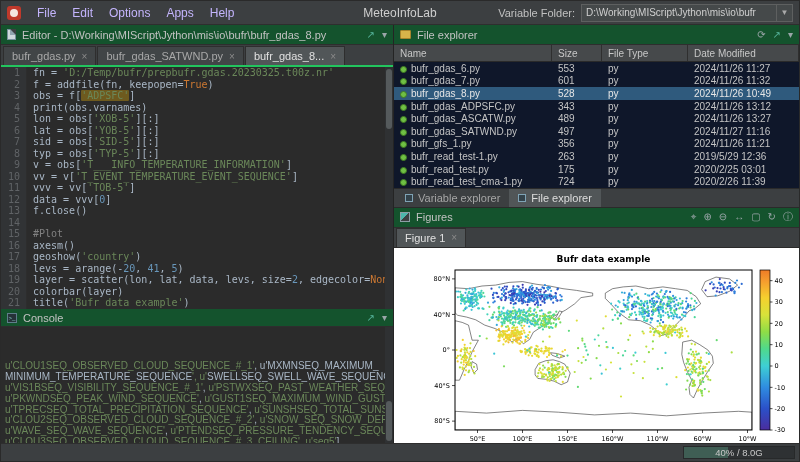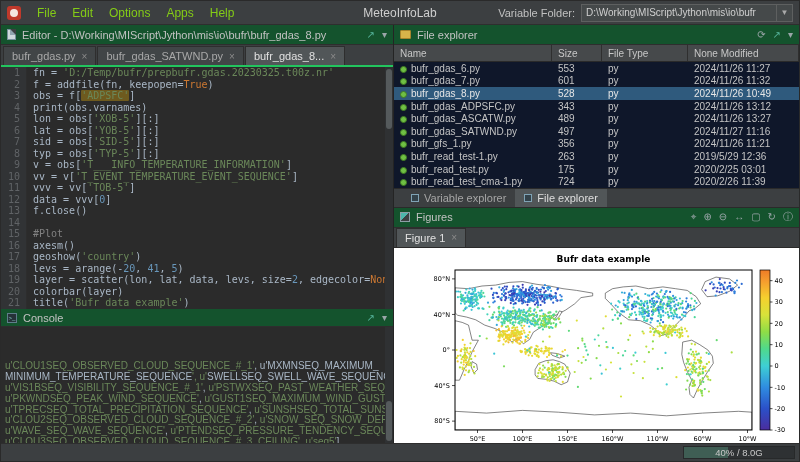--- a/index.html
+++ b/index.html
@@ -3,21 +3,21 @@
 <meta charset="utf-8">
 <style>
 *{box-sizing:border-box;margin:0;padding:0}
 html,body{width:800px;height:462px;overflow:hidden}
 body{font-family:"Liberation Sans",sans-serif;background:#3c3f41;color:#bbb;font-size:12px}
 .app{width:800px;height:462px;display:flex;flex-direction:column;border:1px solid #2a2a2a}
 
 .menubar{height:24px;display:flex;align-items:center;padding:0 6px;background:#3c3f41;border-bottom:1px solid #2e2e2e;position:relative;flex:0 0 auto}
 .logo{width:14px;height:14px;background:#c0392b;border-radius:3px;margin-right:8px;position:relative}
 .logo:after{content:"";position:absolute;left:3px;top:3px;width:8px;height:8px;border-radius:50%;background:#f5e6e0}
-.menu-item{padding:2px 8px;color:#84cc16;border-radius:2px;cursor:default}
+.menu-item{padding:2px 8px;color:#c4b5fd;border-radius:2px;cursor:default}
 .app-title{position:absolute;left:0;right:0;text-align:center;color:#cfcfcf;pointer-events:none}
 .folder-box{margin-left:auto;display:flex;align-items:center;gap:6px;z-index:1}
 .folder-label{font-size:11px;color:#c0c0c0}
 .combo{display:flex;align-items:center;background:#45494a;border:1px solid #5e6060;height:18px;width:212px}
 .combo input{flex:1;min-width:0;background:transparent;border:0;outline:0;color:#d0d0d0;font-size:10px;padding:0 4px;font-family:"Liberation Sans",sans-serif}
 .combo .arrow{width:16px;height:100%;border-left:1px solid #5e6060;display:flex;align-items:center;justify-content:center;font-size:8px;color:#aaa}
 
 .main{flex:1;display:flex;min-height:0}
 .left-col{width:393px;display:flex;flex-direction:column;border-right:1px solid #242424}
 .right-col{flex:1;display:flex;flex-direction:column;min-width:0}
@@ -53,21 +53,21 @@
 .fhead{display:flex;height:17px;background:#46494b;border-bottom:1px solid #2a2a2a;color:#c7c7c7}
 .fhead .cell{padding:1px 6px;border-right:1px solid #2f2f2f;display:flex;align-items:center}
 .frow{display:flex;height:12.6px;align-items:center;color:#c4c4c4;cursor:default}
 .frow.selected{background:#2f5a7d;color:#e6e6e6}
 .frow .cell{padding:0 6px;overflow:hidden;white-space:nowrap}
 .col-name{width:158px}
 .col-size{width:50px}
 .col-type{width:86px}
 .col-date{flex:1}
 .py-ic{display:inline-block;width:7px;height:7px;border-radius:50%;background:#6fbf44;border:1px solid #3f7d22;margin-right:4px;vertical-align:-1px}
-.exp-tabs{height:20px;display:flex;align-items:center;background:#3c3f41;border-top:1px solid #2a2a2a;border-bottom:1px solid #2a2a2a;padding-left:8px;flex:0 0 auto}
+.exp-tabs{height:20px;display:flex;align-items:center;background:#3c3f41;border-top:1px solid #2a2a2a;border-bottom:1px solid #2a2a2a;padding-left:2px;flex:0 0 auto}
 .exp-tab{display:flex;align-items:center;gap:5px;height:18px;padding:0 9px;font-size:11px;color:#a5a5a5;cursor:default}
 .exp-tab.active{background:#515658;color:#dedede}
 .sq-ic{width:8px;height:8px;border:1px solid #7fa3b5;background:#33424a}
 
 .figtabbar{height:20px;display:flex;align-items:flex-end;background:#3c3f41;border-bottom:1px solid #2a2a2a;padding-left:2px;flex:0 0 auto}
 .fig-canvas{flex:1;background:#ffffff;min-height:0;position:relative}
 .fig-canvas svg{display:block}
 
 .statusbar{height:18px;background:#3c3f41;border-top:1px solid #2e2e2e;display:flex;align-items:center;padding:0 4px;flex:0 0 auto}
 .mem{margin-left:auto;width:112px;height:13px;background:#2e3133;border:1px solid #27292a;position:relative;overflow:hidden}
@@ -170,21 +170,21 @@
           <span class="ph-ic">⟳</span>
           <span class="ph-ic green">↗</span>
           <span class="ph-ic">▾</span>
         </span>
       </div>
       <div class="ftable">
         <div class="fhead" id="ftable-head">
             <div class="cell col-name">Name</div>
             <div class="cell col-size">Size</div>
             <div class="cell col-type">File Type</div>
-            <div class="cell col-date">None Modified</div>
+            <div class="cell col-date">Date Modified</div>
           </div>
         <div id="ftable-rows">
             <div class="frow">
               <span class="cell col-name"><span class="py-ic"></span>bufr_gdas_6.py</span>
               <span class="cell col-size">553</span>
               <span class="cell col-type">py</span>
               <span class="cell col-date">2024/11/26 11:27</span>
             </div>
             <div class="frow">
               <span class="cell col-name"><span class="py-ic"></span>bufr_gdas_7.py</span>

